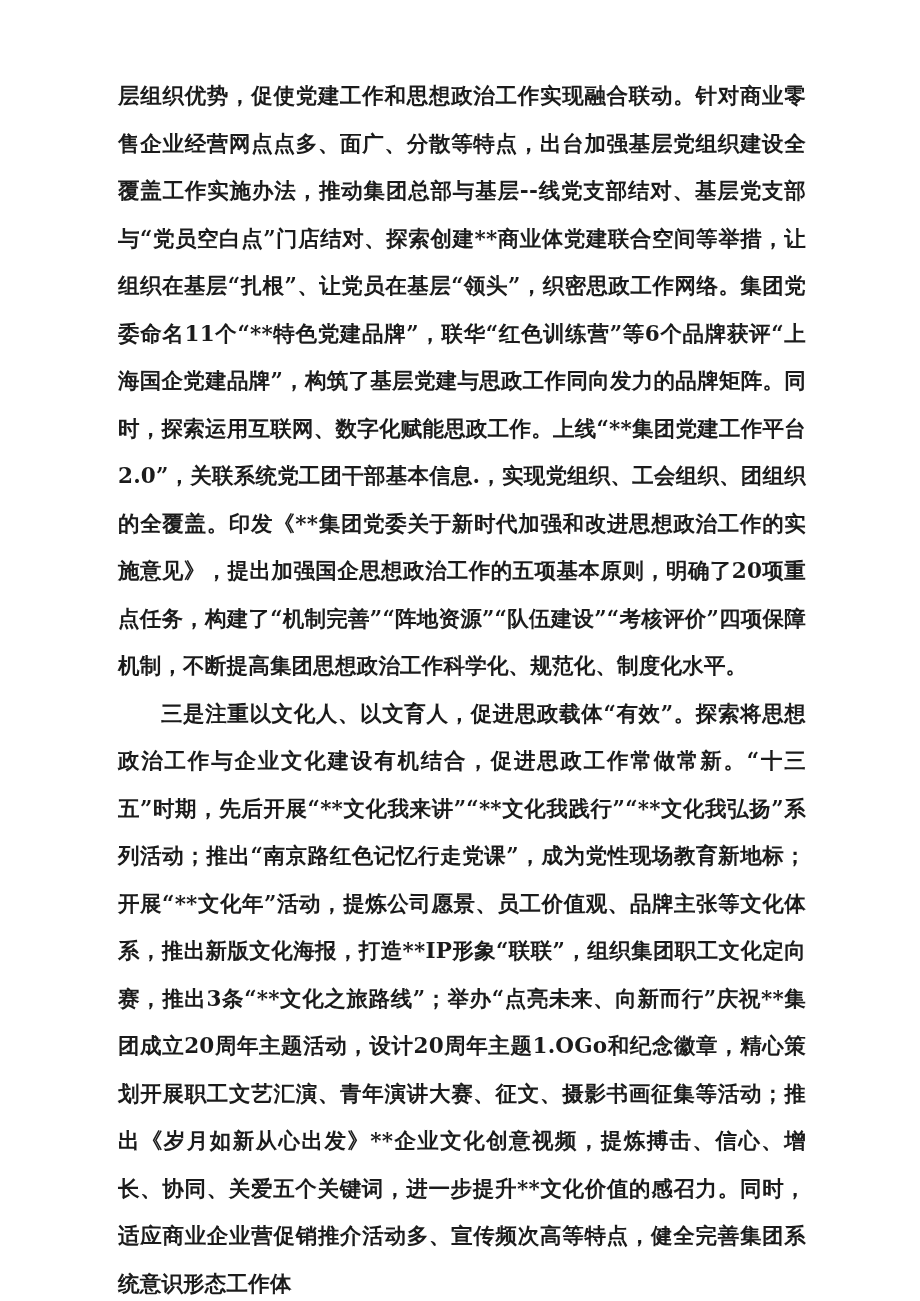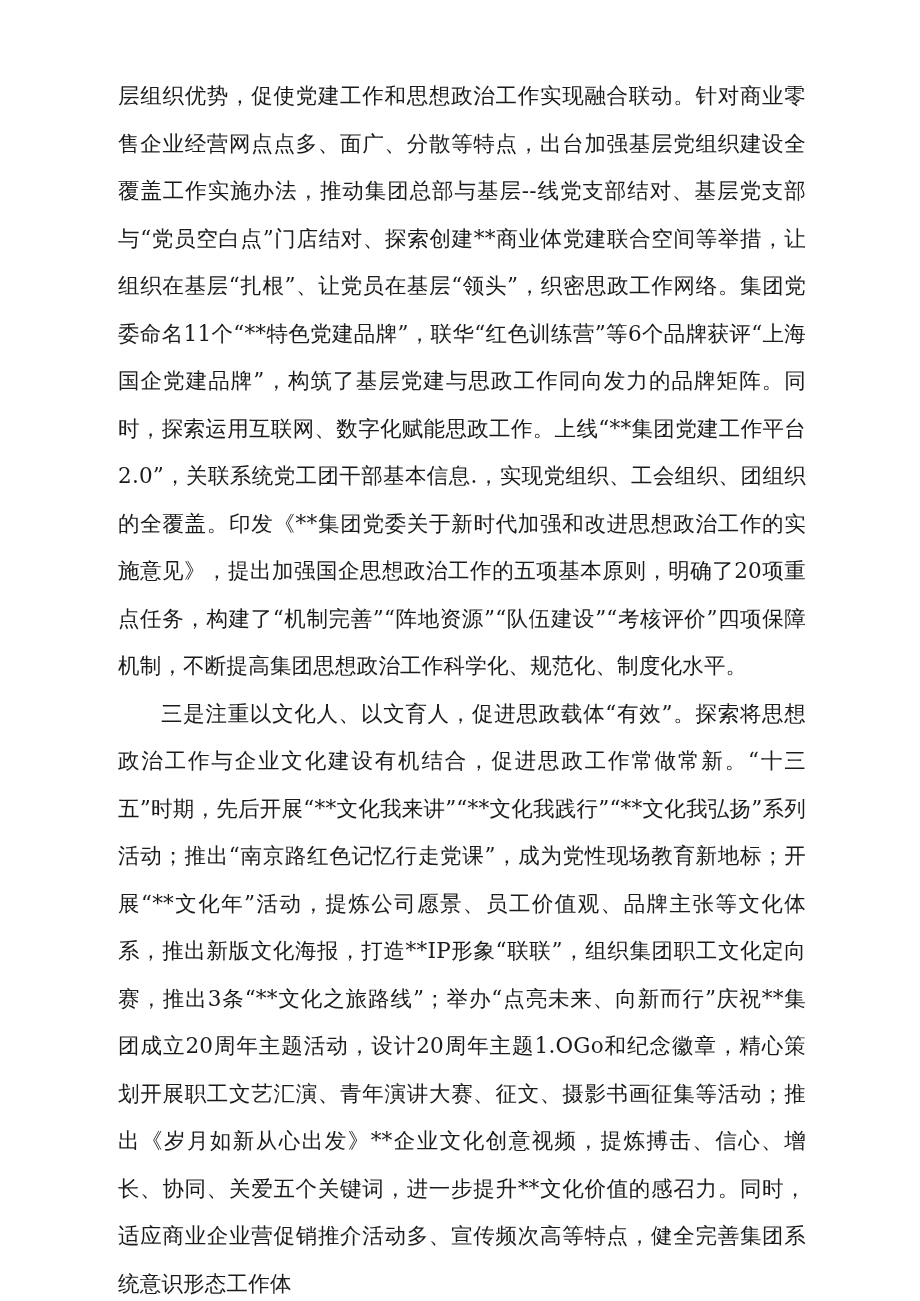--- a/index.html
+++ b/index.html
@@ -23,20 +23,21 @@
   }
   .para {
     margin: 0 0 0 0;
     font-size: 21.5px;
     line-height: 47.5px;
     color: #1b1b1b;
     text-align: justify;
     text-justify: inter-ideograph;
     letter-spacing: 0.2px;
     font-family: "DejaVu Serif", "Liberation Serif", serif;
+    font-weight: bold;
   }
   .para + .para {
     margin-top: 0px;
   }
   .indent {
     text-indent: 2em;
   }
 </style>
 </head>
 <body>

